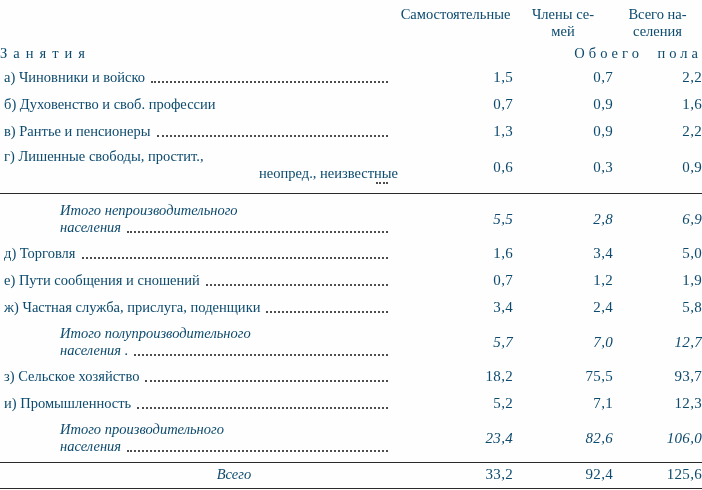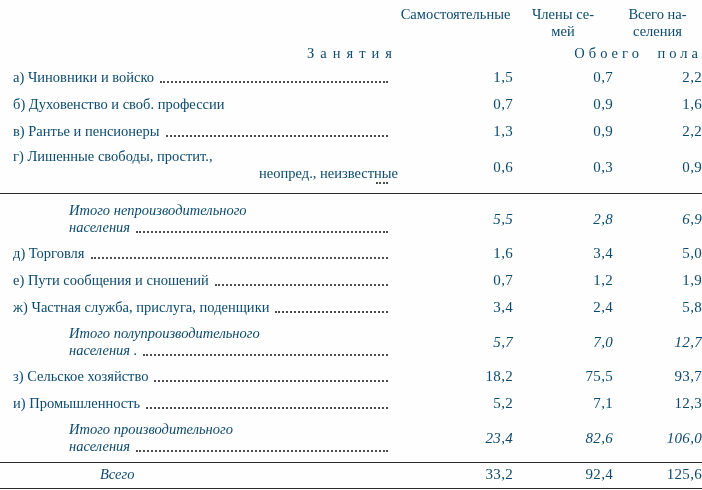--- a/index.html
+++ b/index.html
@@ -29,46 +29,46 @@
     text-align:center;
     white-space:pre-line;
     line-height:17px;
   }
   .hrowB {
     display:grid;
     grid-template-columns:398px 304px;
     height:21px;
     align-items:center;
   }
-  .occ { text-align:right; letter-spacing:6px; }
+  .occ { text-align:left; letter-spacing:6px; }
   .bs  { text-align:right; letter-spacing:4px; word-spacing:7px; }
 
   .single { height:27px; }
   .double { height:44px; }
   .itogo  { height:42px; }
 
-  .lbl { padding-left:13px; }
+  .lbl { padding-left:4px; }
   .lline { display:flex; align-items:flex-end; line-height:17px; }
   .dots {
     flex:1;
     margin:0 10px 3px 6px;
     border-bottom:2px dotted #4d4d4d;
     min-width:12px;
   }
   .ind2 { padding-left:24px;flex-direction:column; }
   .ind-itogo { padding-left:56px; }
   .it { font-style:italic; }
 
   .num { text-align:right; font-size:15px; letter-spacing:0.3px; }
 
   .rule { border:none; border-top:1.7px solid #2a2a2a; margin:4px 0; width:702px; }
   .rule-thin { border:none; border-top:1.6px solid #2a2a2a; margin:3px 0 0 0; width:702px; }
 
   .vsego-row { height:23px; }
-  .vsego { text-align:left; padding-left:100px; font-style:italic; }
+  .vsego { text-align:center; padding-left:70px; font-style:italic; }
   .bottom-rule { border:none; border-top:1.7px solid #2a2a2a; margin:2px 0 0 0; width:702px; }
 </style>
 </head>
 <body>
 
 <div class="page">
 
   <div class="hrowA">
     <div></div>
     <div class="hcell">Самостоятельные</div>

